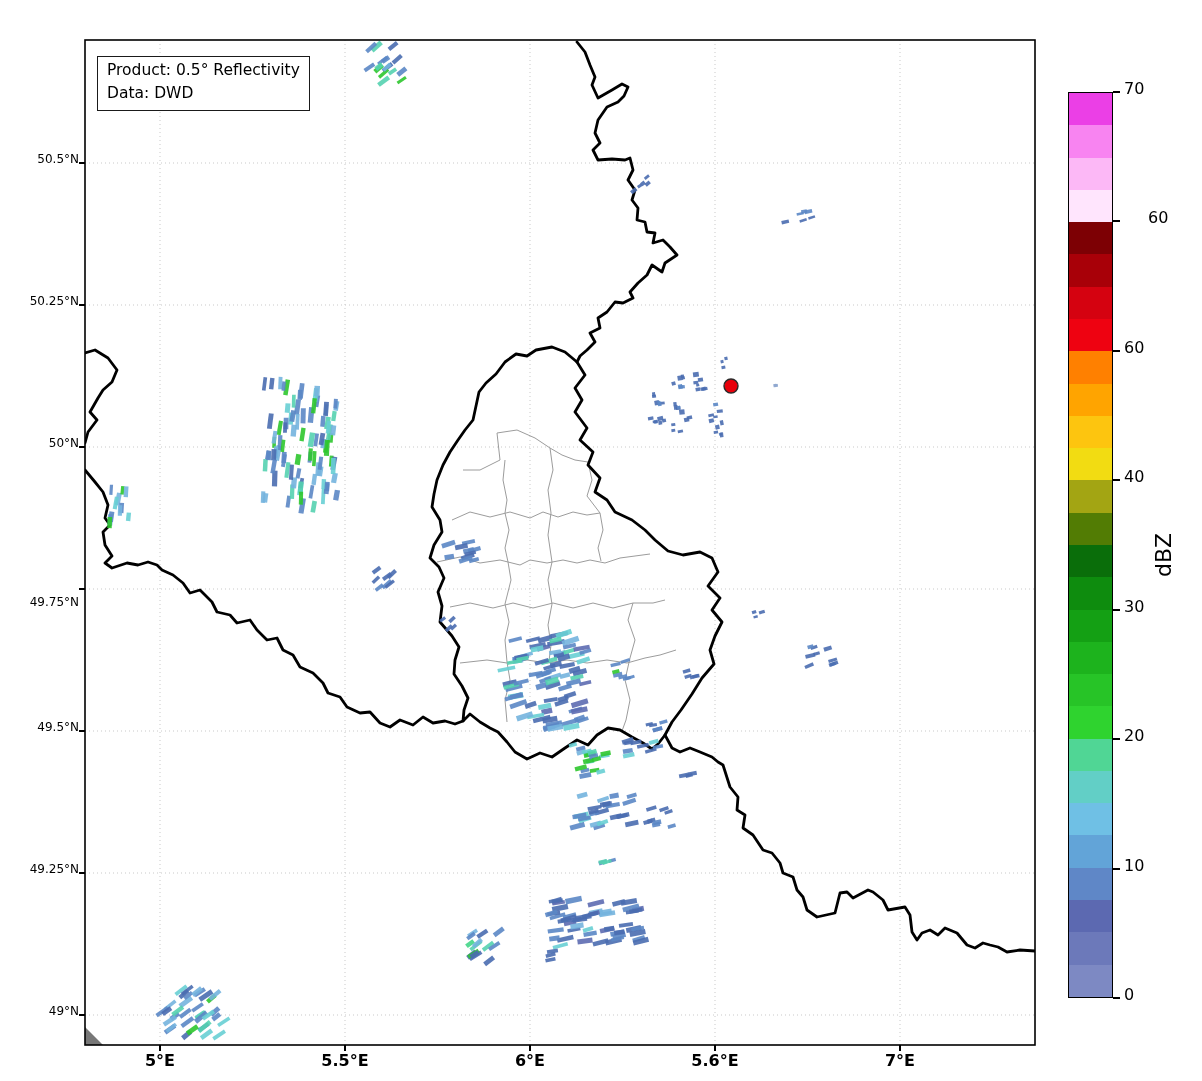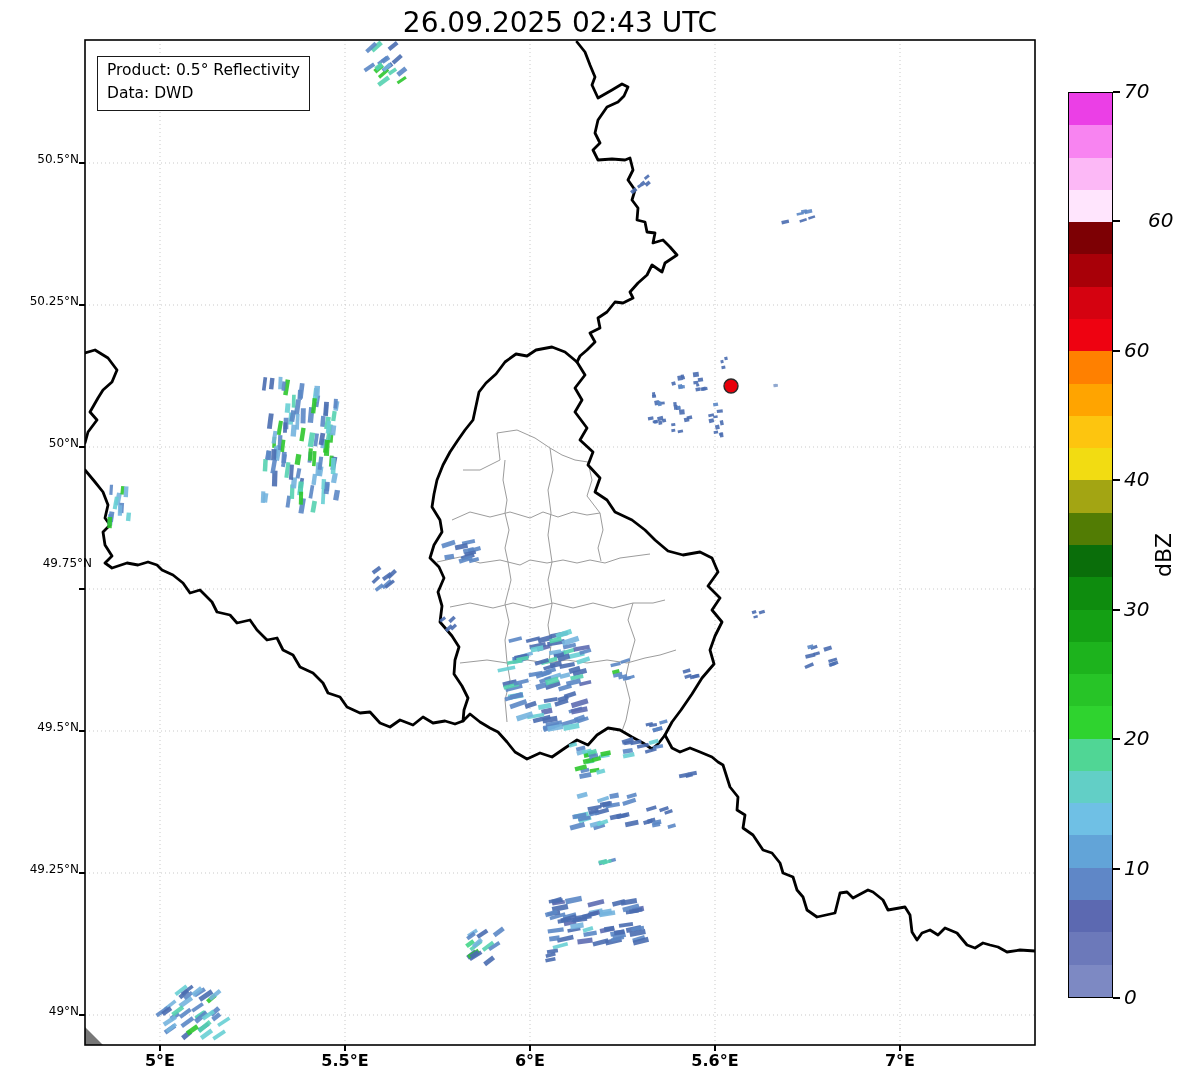--- a/index.html
+++ b/index.html
@@ -8,21 +8,21 @@
   .title{position:absolute;left:85px;top:6px;width:950px;text-align:center;
          font-size:28px;color:#000;}
   .product-box{position:absolute;left:97px;top:56px;background:#fff;
          border:1.6px solid #1a1a1a;padding:2px 9px 4px 9px;font-size:15.5px;line-height:1.5;z-index:5;}
   .xtick-label{position:absolute;top:1051px;transform:translateX(-50%);font-size:16px;white-space:nowrap;font-weight:bold;}
   .ytick-label{position:absolute;left:0;width:79px;text-align:right;font-size:12px;white-space:nowrap;}
   .cb{position:absolute;left:1068px;top:92px;width:45px;height:906px;
       border:1.3px solid #000;box-sizing:border-box;display:flex;flex-direction:column;}
   .cb-seg{width:100%;flex:1 1 auto;}
   .cb-tick{position:absolute;left:1113px;width:7px;height:2px;background:#000;}
-  .cb-tick-label{position:absolute;left:1124px;font-size:20px;font-style:italic;}
+  .cb-tick-label{position:absolute;left:1124px;font-size:16px;}
   .cb-axis-label{position:absolute;left:1146px;top:512px;width:34px;height:86px;
       display:flex;align-items:center;justify-content:center;transform:rotate(-90deg);
       font-size:22px;white-space:nowrap;}
   .axis-tick-x{position:absolute;top:1045px;width:1.5px;height:6px;background:#000;}
   .axis-tick-y{position:absolute;left:79px;width:6px;height:1.5px;background:#000;}
   svg{position:absolute;left:0;top:0;}
 </style>
 </head>
 <body>
 
@@ -603,21 +603,20 @@
           <rect x="773.3966807223042" y="384.08686207886785" width="2.901072689681314" height="2.980823981575668" fill="#8fa7cf" fill-opacity="0.9" transform="rotate(-9.9 774.8 385.6)"></rect>
           <rect x="774.3863638084731" y="384.08294349513017" width="3.0960142445983365" height="2.0627279016189277" fill="#8fa7cf" fill-opacity="0.9" transform="rotate(-14.0 775.9 385.1)"></rect>
           <rect x="774.4049760352937" y="384.1844487496419" width="3.467486742301844" height="2.881418527336791" fill="#8fa7cf" fill-opacity="0.9" transform="rotate(-6.3 776.1 385.6)"></rect>
         </g>
       </g>
       <circle cx="731" cy="386" r="7" fill="#e8000b" stroke="#2a2a2a" stroke-width="1.4"></circle>
       <polygon points="85,1027 103,1045 85,1045" fill="#777"></polygon>
       <rect x="85" y="40" width="950" height="1005" fill="none" stroke="#000" stroke-width="1.6"></rect>
     </svg>
 
-  <div class="title">26.09.2025 02:43 UTC</div>
 
   <div class="product-box">
     <div>Product: 0.5° Reflectivity</div>
     <div>Data: DWD</div>
   </div>
 
   <div id="tick-labels">
       <div class="axis-tick-x" style="left: 159.25px;"></div>
       <div class="xtick-label" style="left: 160px;">5°E</div>
       <div class="axis-tick-x" style="left: 344.25px;"></div>
@@ -628,21 +627,21 @@
       <div class="xtick-label" style="left: 715px;">5.6°E</div>
       <div class="axis-tick-x" style="left: 899.25px;"></div>
       <div class="xtick-label" style="left: 900px;">7°E</div>
       <div class="axis-tick-y" style="top: 162.25px;"></div>
       <div class="ytick-label" style="top: 152px;">50.5°N</div>
       <div class="axis-tick-y" style="top: 304.25px;"></div>
       <div class="ytick-label" style="top: 294px;">50.25°N</div>
       <div class="axis-tick-y" style="top: 446.25px;"></div>
       <div class="ytick-label" style="top: 436px;">50°N</div>
       <div class="axis-tick-y" style="top: 588.25px;"></div>
-      <div class="ytick-label" style="top: 556px; margin-left: 13px;">49.75°N</div>
+      <div class="ytick-label" style="top: 595px;">49.75°N</div>
       <div class="axis-tick-y" style="top: 730.25px;"></div>
       <div class="ytick-label" style="top: 720px;">49.5°N</div>
       <div class="axis-tick-y" style="top: 872.25px;"></div>
       <div class="ytick-label" style="top: 862px;">49.25°N</div>
       <div class="axis-tick-y" style="top: 1014.25px;"></div>
       <div class="ytick-label" style="top: 1004px;">49°N</div>
     </div>
 
   <div class="cb" id="colorbar">
       <div class="cb-seg" style="background: rgb(235, 63, 230);"></div>

